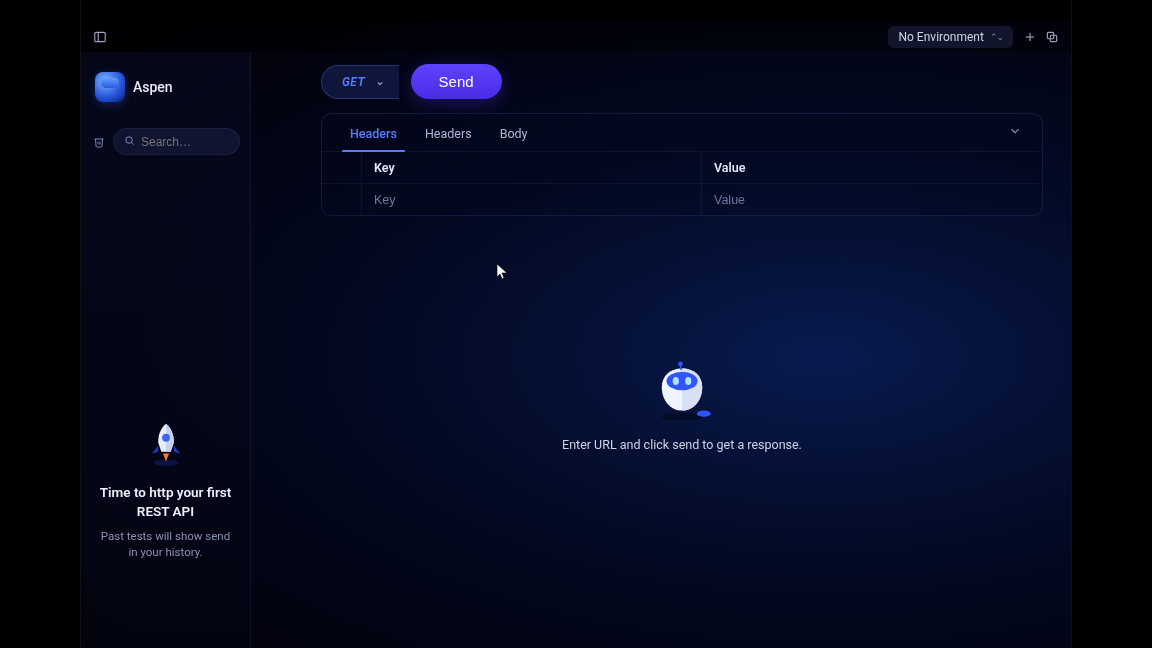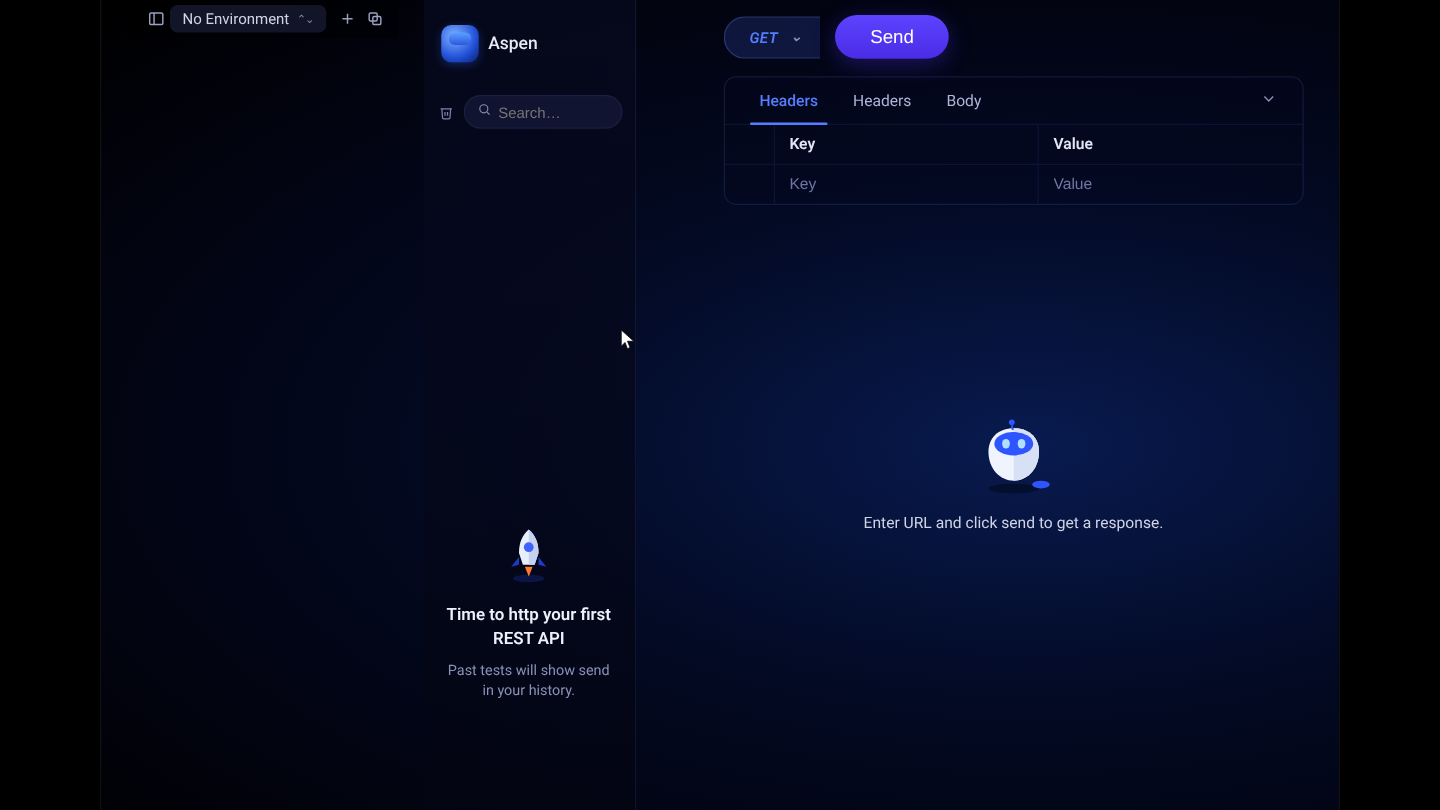--- a/index.html
+++ b/index.html
@@ -12,25 +12,24 @@
     color: #e5e5ec;
     font-size: 13px;
   }
   .frame {
     position: absolute;
     left: 80px;
     top: 0;
     right: 80px;
     bottom: 0;
     display: flex;
-    flex-direction: row;
+    flex-direction: column;
     background: radial-gradient(ellipse at 75% 55%, #081a4f 0%, #030a24 40%, #020412 70%, #000 100%);
     border-left: 1px solid #111;
     border-right: 1px solid #111;
-    padding-left: 25px;
   }
   .topbar {
     height: 22px;
     background: #000;
   }
   .toolbar {
     height: 30px;
     display: flex;
     align-items: center;
     padding: 0 8px;
@@ -51,21 +50,20 @@
     border-radius: 6px;
     font-size: 12px;
     color: #cfd3e5;
     cursor: pointer;
   }
   .env-pill .updown { font-size: 9px; color: #8a90b5; letter-spacing: -1px; }
   .body-area {
     flex: 1;
     display: flex;
     min-height: 0;
-    margin-left: 20px;
   }
   .sidebar {
     width: 170px;
     flex: 0 0 170px;
     padding: 8px 10px;
     display: flex;
     flex-direction: column;
     background: linear-gradient(180deg, rgba(7,10,32,0.7), rgba(3,5,18,0.7));
     border-right: 1px solid rgba(90,100,160,0.15);
   }

